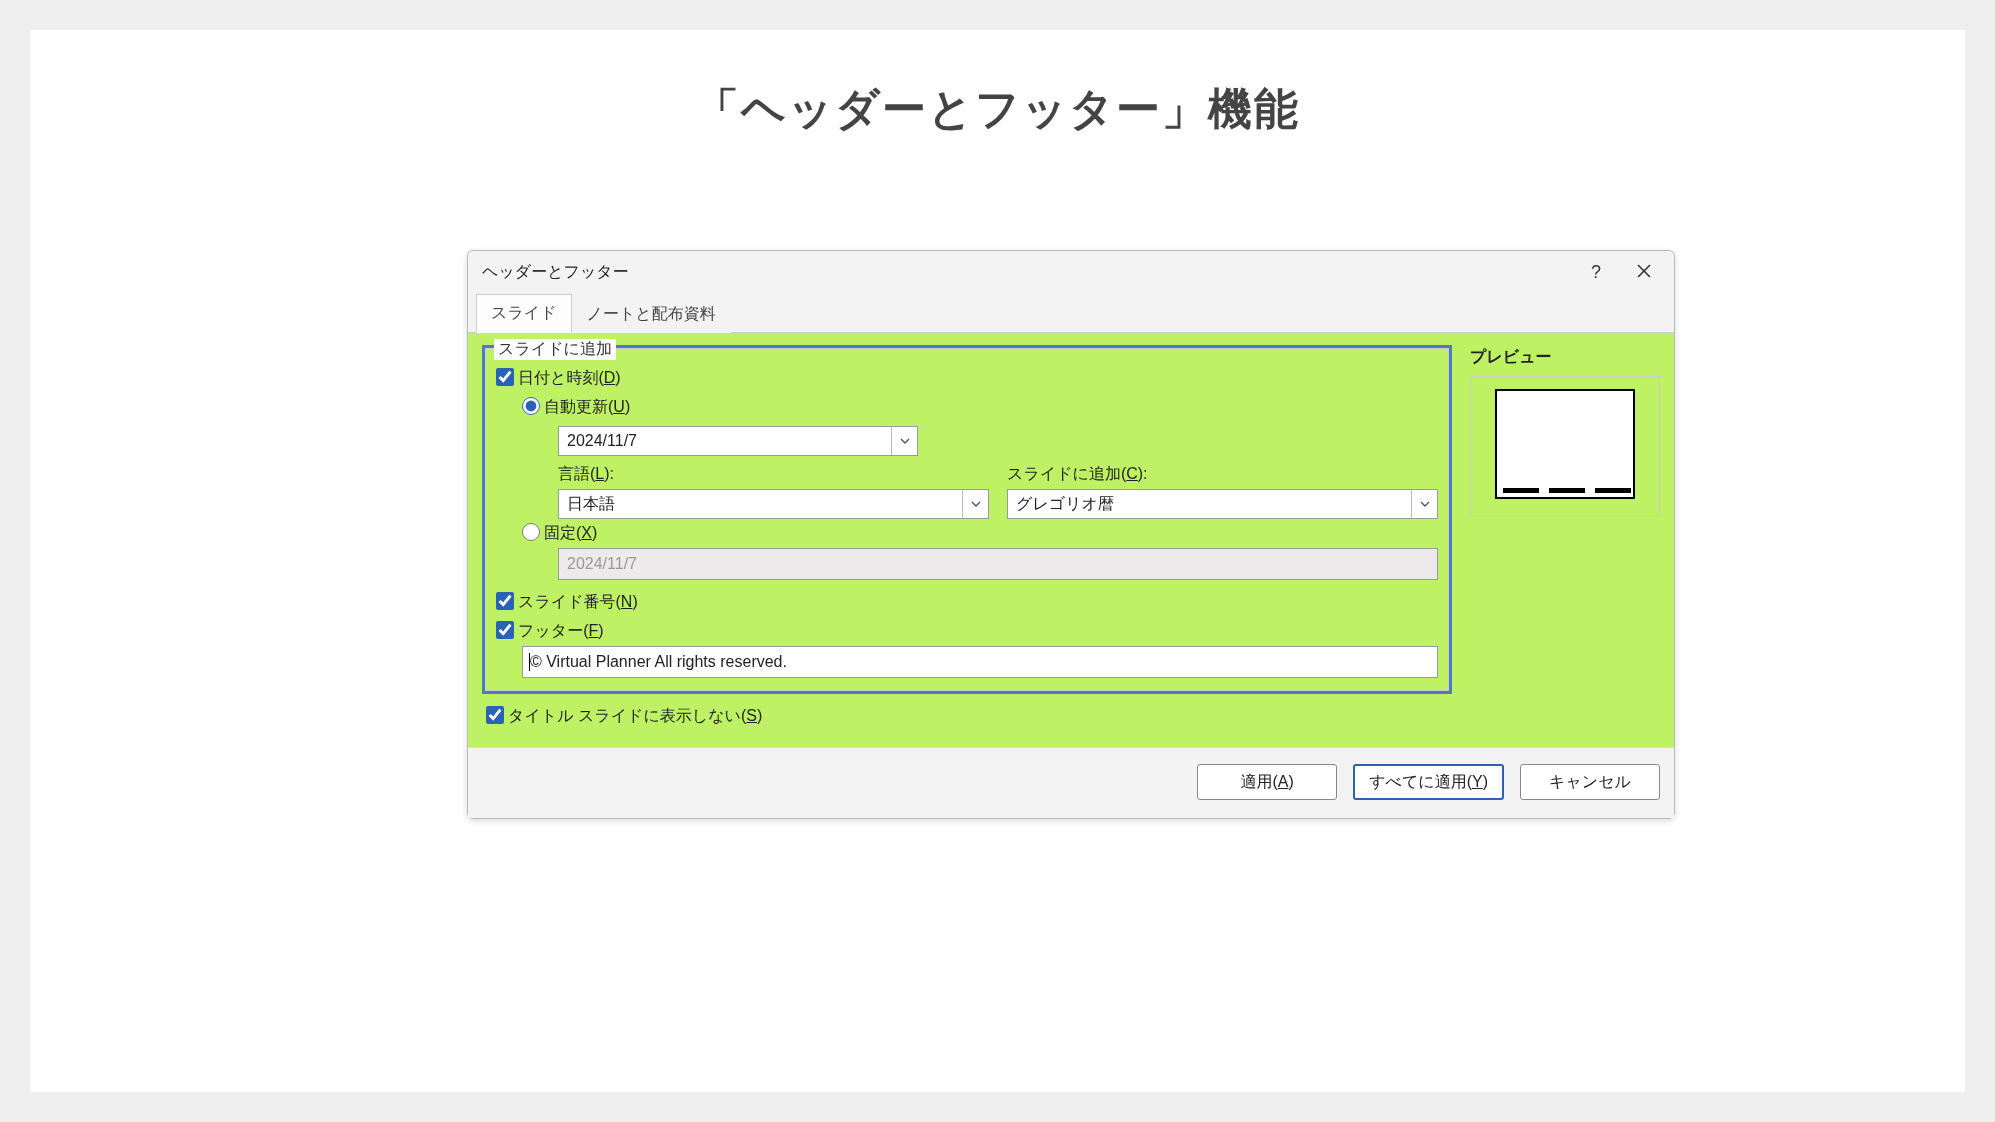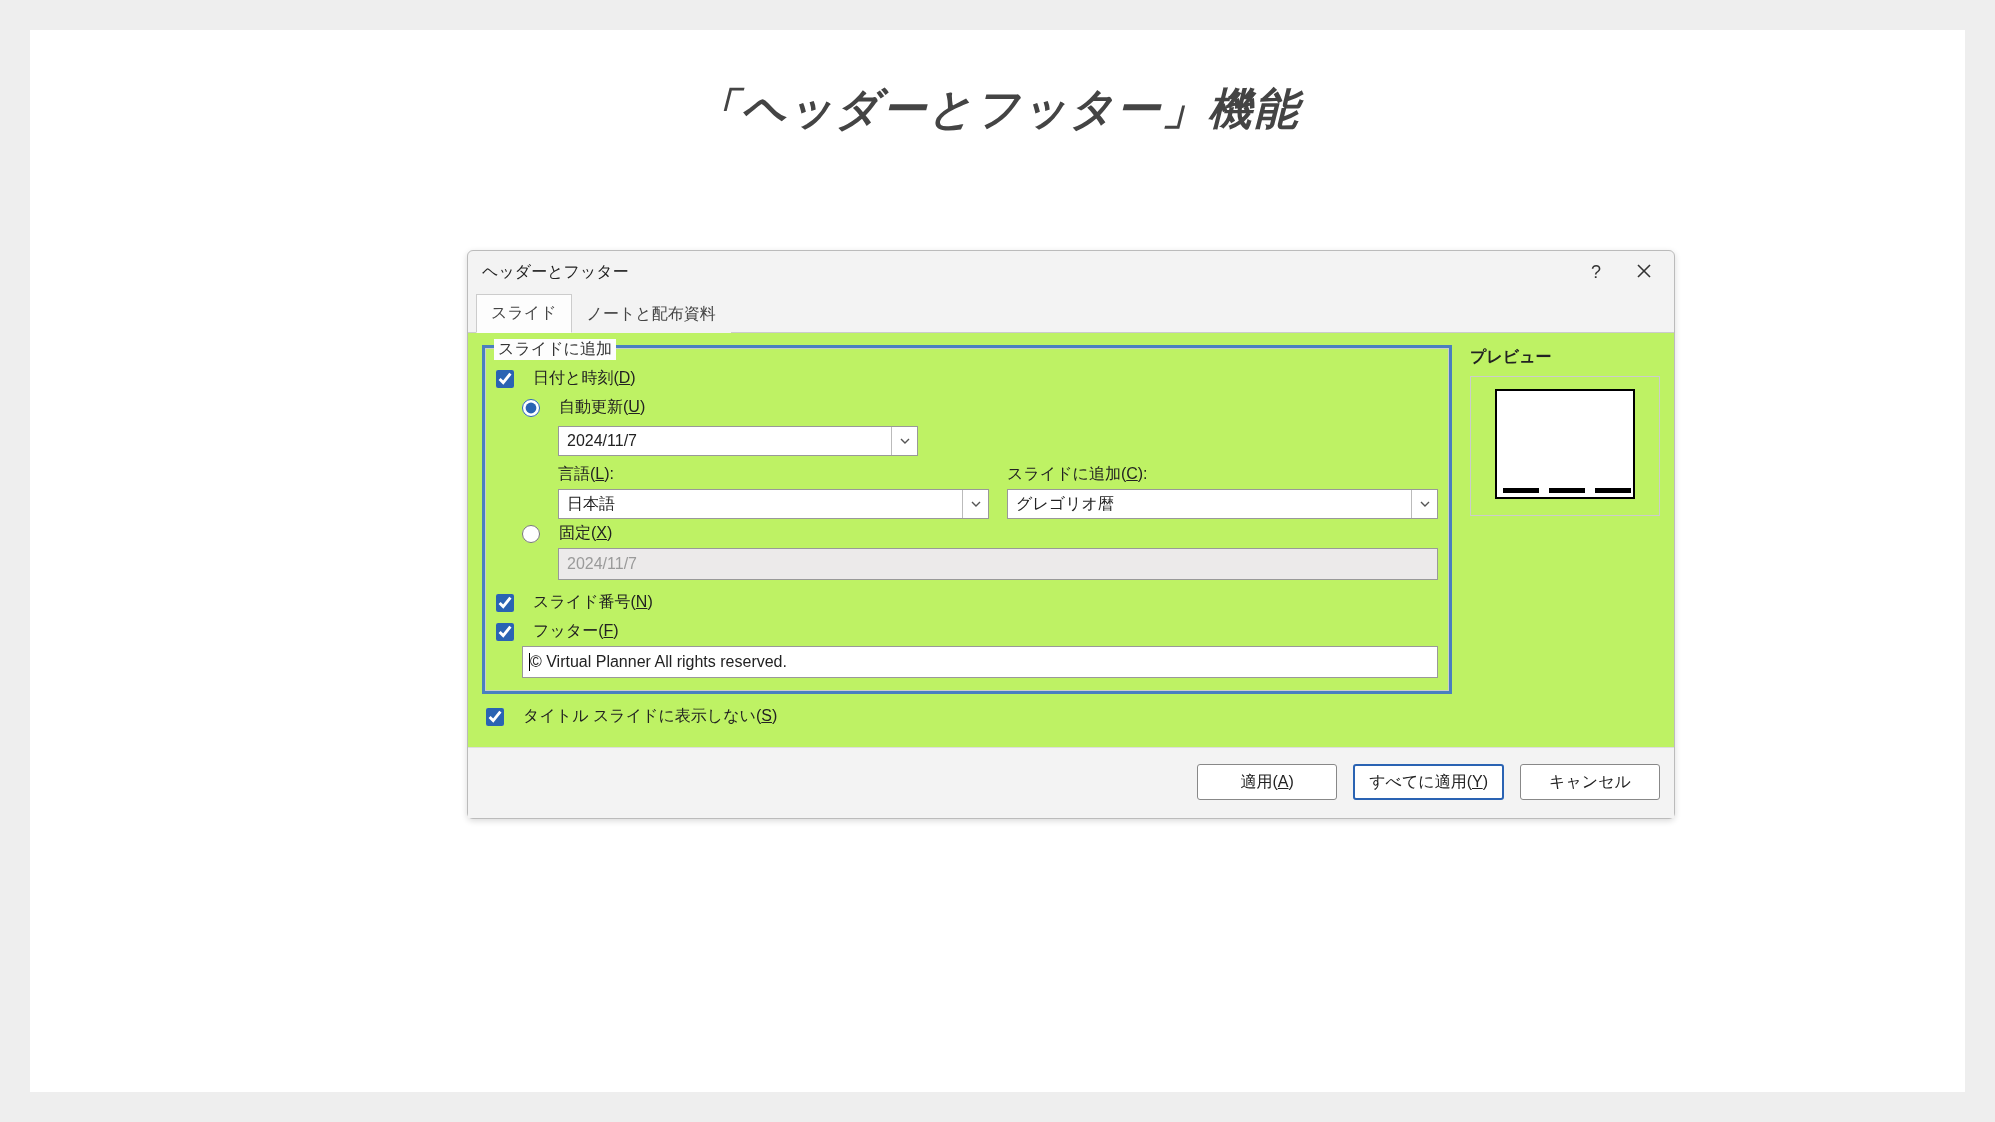--- a/index.html
+++ b/index.html
@@ -22,21 +22,20 @@
     bottom: 30px;
     background: #fff;
   }
   .page-title {
     text-align: center;
     font-size: 44px;
     font-weight: 700;
     color: #444;
     margin: 50px 0 40px 0;
     letter-spacing: 2px;
-    font-style: italic;
   }
   .dialog {
     position: absolute;
     left: 437px;
     top: 220px;
     width: 1208px;
     background: #f3f3f3;
     border: 1px solid #bbb;
     border-radius: 6px;
     box-shadow: 0 2px 6px rgba(0,0,0,.15);
@@ -105,22 +104,22 @@
     left: -2px;
     background: #fdfdfd;
     padding: 0 4px;
     font-size: 16px;
     color: #333;
     display: inline-block;
   }
   .fieldset-inner { margin-top: -14px; }
   .row {
     display: flex;
-    align-items: center;
-    gap: 19px;
+    align-items: flex-start;
+    gap: 4px;
     padding: 4px 0;
   }
   .indent-1 { padding-left: 26px; }
   .indent-2 { padding-left: 62px; }
   input[type="checkbox"], input[type="radio"] {
     width: 18px;
     height: 18px;
     accent-color: #2a63b3;
     margin: 0;
   }

